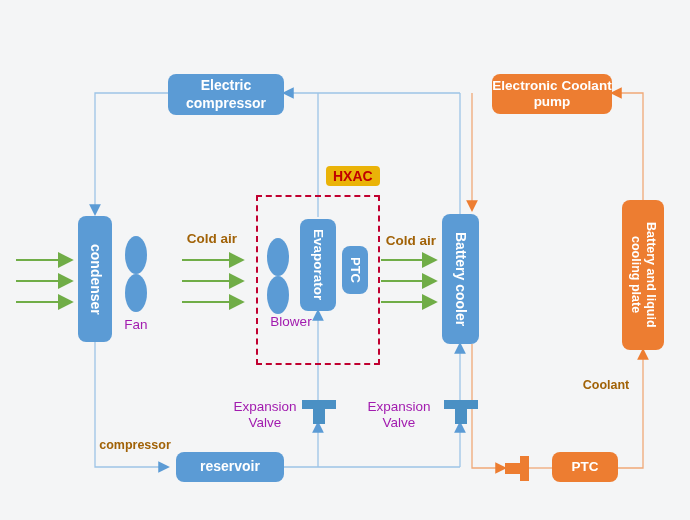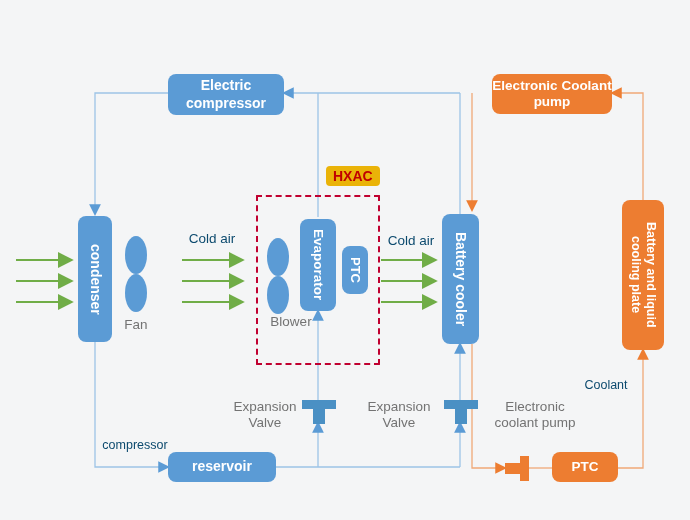--- a/index.html
+++ b/index.html
@@ -22,26 +22,26 @@
     text-align:center;
     line-height:1.22;
   }
   .blue{background:#5b9bd5;}
   .orange{background:#ed7d31;}
   .vert{writing-mode:vertical-rl;text-orientation:mixed;}
 
   .lbl{
     position:absolute;
     font-size:13.5px;
-    color:#737373;
+    color:#a21caf;
     text-align:center;
     line-height:1.2;
     white-space:pre-line;
   }
-  .lbl.red{color:#0c4a6e;}
+  .lbl.red{color:#a16207;font-weight:bold;}
   .lbl.nowrap{white-space:nowrap;}
 
   .hxac{
     position:absolute;
     background:#eab308;
     color:#c00000;
     font-size:14px;
     font-weight:bold;
     border-radius:4px;
     padding:3px 7px;
@@ -150,21 +150,21 @@
 
   <div class="node blue vert" style="left:300px;top:201px;width:36px;height:92px;font-size:13.5px;">Evaporator</div>
 
   <div class="node blue vert" style="left:342px;top:228px;width:26px;height:48px;font-size:13px;">PTC</div>
 
   <div class="node blue vert" style="left:442px;top:196px;width:37px;height:130px;font-size:14px;">Battery cooler</div>
 
   <div class="node orange vert" style="left:622px;top:182px;width:42px;height:150px;font-size:12.5px;">Battery and liquid
 cooling plate</div>
 
-  <div class="node blue" style="left:168px;top:434px;width:108px;height:30px;font-size:14px;">reservoir</div>
+  <div class="node blue" style="left:176px;top:434px;width:108px;height:30px;font-size:14px;">reservoir</div>
 
   <div class="node orange" style="left:552px;top:434px;width:66px;height:30px;font-size:13.5px;">PTC</div>
 
   <div class="fan" style="left:122px;top:218px;width:28px;height:76px;">
     <div class="blade" style="left:3px;top:0;width:22px;height:38px;"></div>
     <div class="blade" style="left:3px;top:38px;width:22px;height:38px;"></div>
   </div>
 
   <div class="fan" style="left:264px;top:220px;width:28px;height:76px;">
     <div class="blade" style="left:3px;top:0;width:22px;height:38px;"></div>
@@ -195,20 +195,18 @@
   <div class="lbl red nowrap" style="left:179px;top:213px;width:66px;">Cold air</div>
 
   <div class="lbl red nowrap" style="left:378px;top:215px;width:66px;">Cold air</div>
 
   <div class="lbl" style="left:222px;top:381px;width:86px;">Expansion
 Valve</div>
 
   <div class="lbl" style="left:356px;top:381px;width:86px;">Expansion
 Valve</div>
 
-  <div class="lbl" style="left:487px;top:381px;width:96px;">Electronic
-coolant pump</div>
 
   <div class="lbl red nowrap" style="left:94px;top:420px;width:82px;font-size:12.5px;">compressor</div>
 
   <div class="lbl red nowrap" style="left:578px;top:360px;width:56px;font-size:12.5px;">Coolant</div>
 
 </div>
 
 </body></html>

